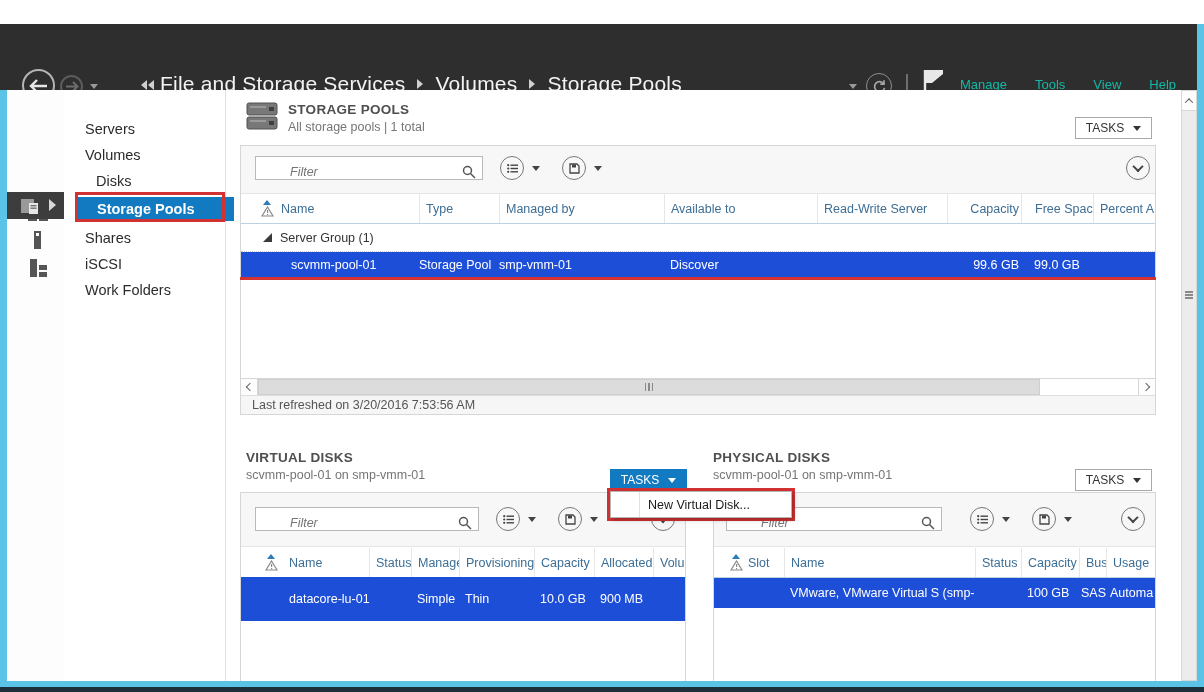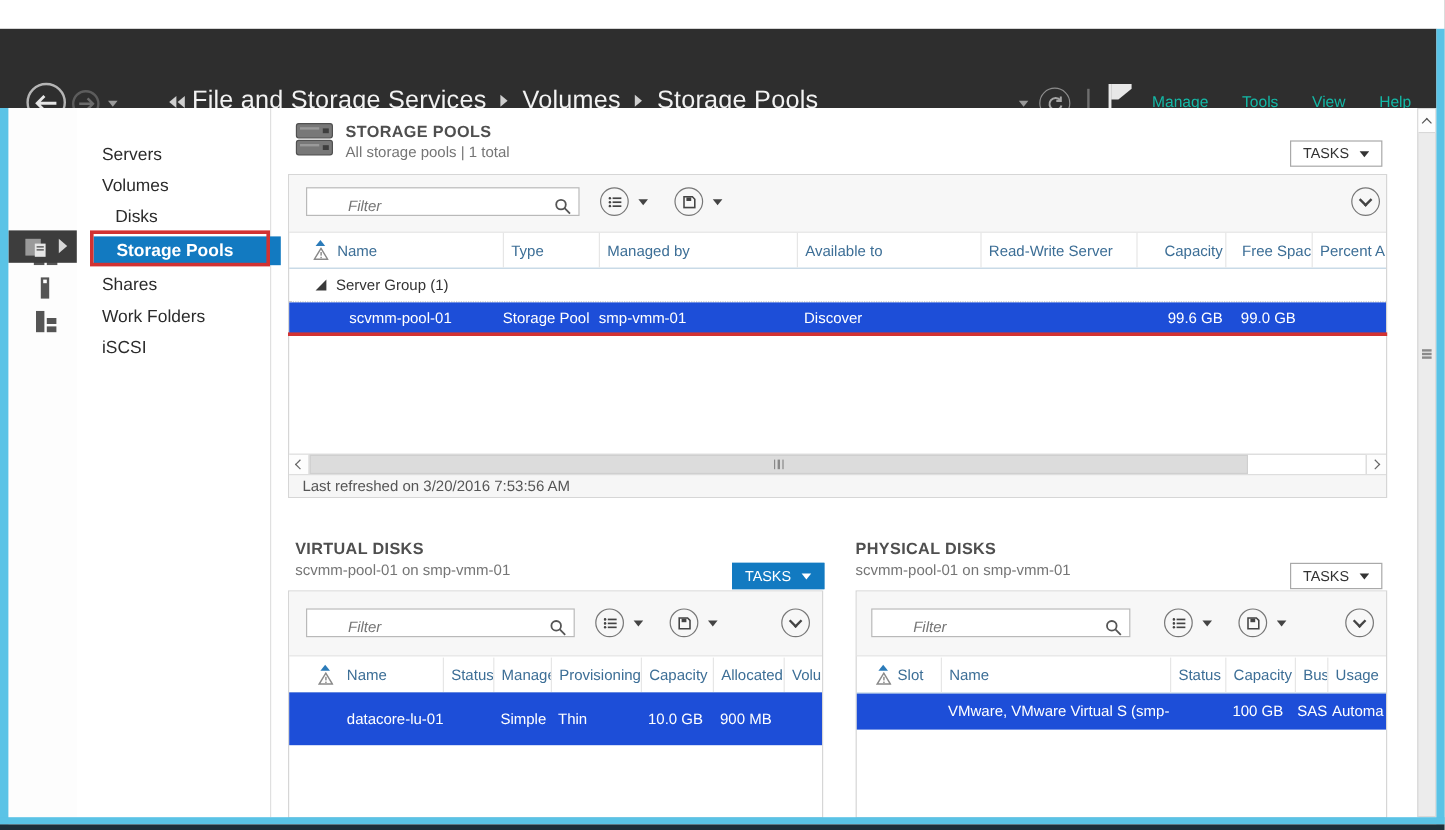--- a/index.html
+++ b/index.html
@@ -210,22 +210,22 @@
   </div>
   <div class="strip-arrow"></div>
   <div class="side-divider"></div>
 
   <div class="side-nav">
     <div class="side-item" style="margin-bottom:0px;">Servers</div>
     <div class="side-item">Volumes</div>
     <div class="side-item indent">Disks</div>
     <div class="side-item indent selected" style="margin:3px 0 4px 14px; padding-left:19px;">Storage Pools</div>
     <div class="side-item">Shares</div>
+    <div class="side-item">iSCSI</div>
     <div class="side-item">Work Folders</div>
-    <div class="side-item">iSCSI</div>
   </div>
   <div class="red-box-sidebar"></div>
 
   <svg class="sp-big-icon" viewBox="0 0 34 34">
     <rect x="1" y="4" width="30" height="12" rx="2" fill="#787878" stroke="#505050"></rect>
     <rect x="1" y="18" width="30" height="12" rx="2" fill="#787878" stroke="#505050"></rect>
     <rect x="23" y="8" width="5" height="4" fill="#3e3e3e"></rect>
     <rect x="23" y="22" width="5" height="4" fill="#3e3e3e"></rect>
     <rect x="4" y="7" width="16" height="2" fill="#9a9a9a"></rect>
     <rect x="4" y="21" width="16" height="2" fill="#9a9a9a"></rect>
@@ -459,20 +459,26 @@
       <span class="pd-c-icon"></span>
       <span class="pd-c-slot"></span>
       <span class="pd-c-name" style="padding-left:6px;">VMware, VMware Virtual S (smp-s...</span>
       <span class="pd-c-status"></span>
       <span class="pd-c-cap" style="padding-left:6px;">100 GB</span>
       <span class="pd-c-bus" style="padding-left:2px;">SAS</span>
       <span class="pd-c-usage" style="padding-left:4px;">Automa</span>
     </div>
   </div>
 
+  <div class="red-box-menu">
+    <div class="dropdown">
+      <span class="dd-gutter"></span>
+      <span class="dd-item">New Virtual Disk...</span>
+    </div>
+  </div>
 
   <div class="vscroll">
     <div class="vs-up">
         <span class="vs-chev"></span>
       </div>
     <div class="vs-grip">
         <i></i>
         <i></i>
         <i></i>
       </div>

